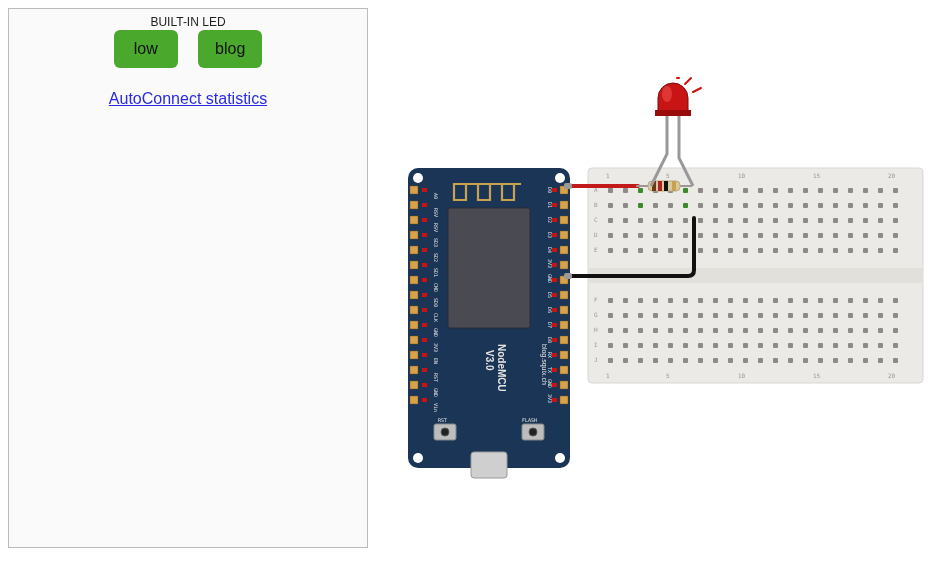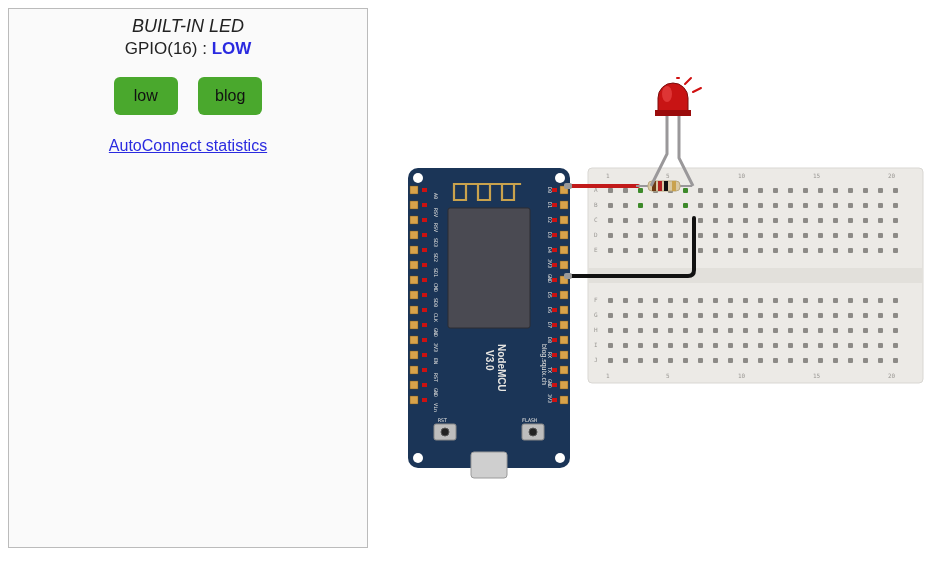--- a/index.html
+++ b/index.html
@@ -18,21 +18,21 @@
   .panel {
     position: absolute;
     left: 0; top: 0;
     width: 360px; height: 540px;
     border: 1px solid #bbb;
     background: #fafafa;
     box-sizing: border-box;
     padding-top: 6px;
     text-align: center;
   }
-  .panel .title { font-size: 18px; line-height: 1.25; font-style: italic; }
+  .panel .title { font-size: 12px; line-height: 1.25; }
   .panel .gpio-line { font-size: 17px; line-height: 1.25; margin-bottom: 18px; }
   .panel .gpio-line .state { font-weight: bold; color: #2a2ae0; }
   .btn {
     display: inline-block;
     min-width: 64px;
     padding: 10px 14px;
     font-size: 16px;
     color: #111;
     background: #4aa82d;
     border: none;
@@ -89,23 +89,20 @@
   .wire-blk  { fill: none; stroke: #111; stroke-width: 4; stroke-linecap: round; }
   .wire-tip  { fill: #999; }
 </style>
 </head>
 <body>
 
 <div class="stage">
 
   <div class="panel">
     <div class="title">BUILT-IN LED</div>
-    <div class="gpio-line">
-      <span>GPIO(</span><span>16</span><span>) : </span><span class="state">LOW</span>
-    </div>
     <button class="btn">low</button>
     <button class="btn">blog</button>
     <a href="#" class="link">AutoConnect statistics</a>
   </div>
 
   <div class="illus">
     <svg width="540" height="420" viewBox="0 0 540 420">
 
       <g transform="translate(200,100)">
         <rect class="bb-body" x="0" y="0" width="335" height="215" rx="4"></rect>

